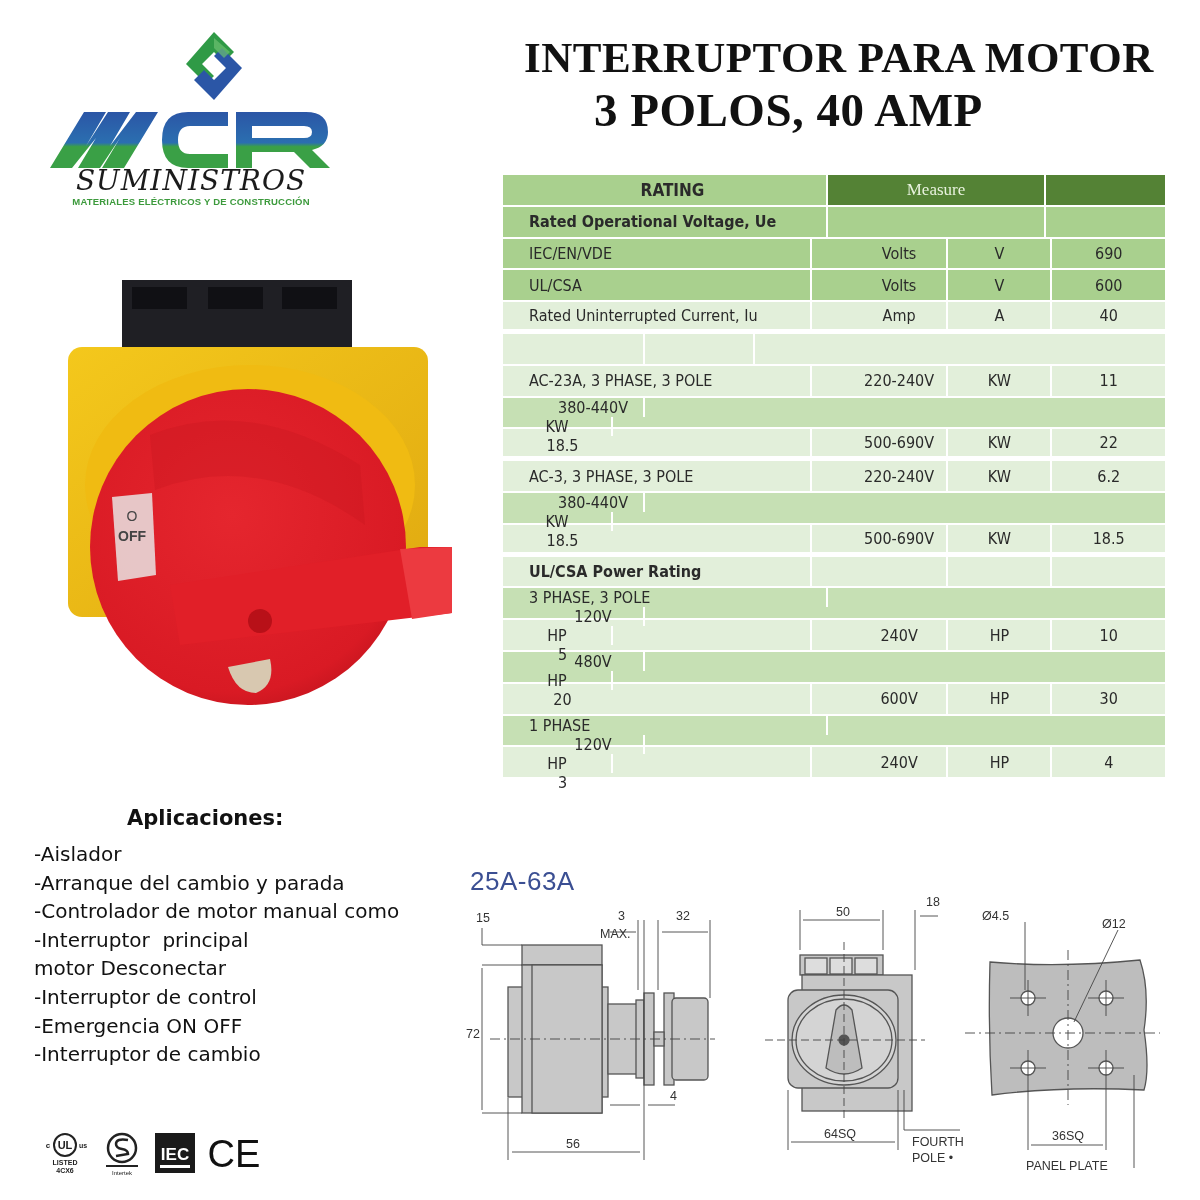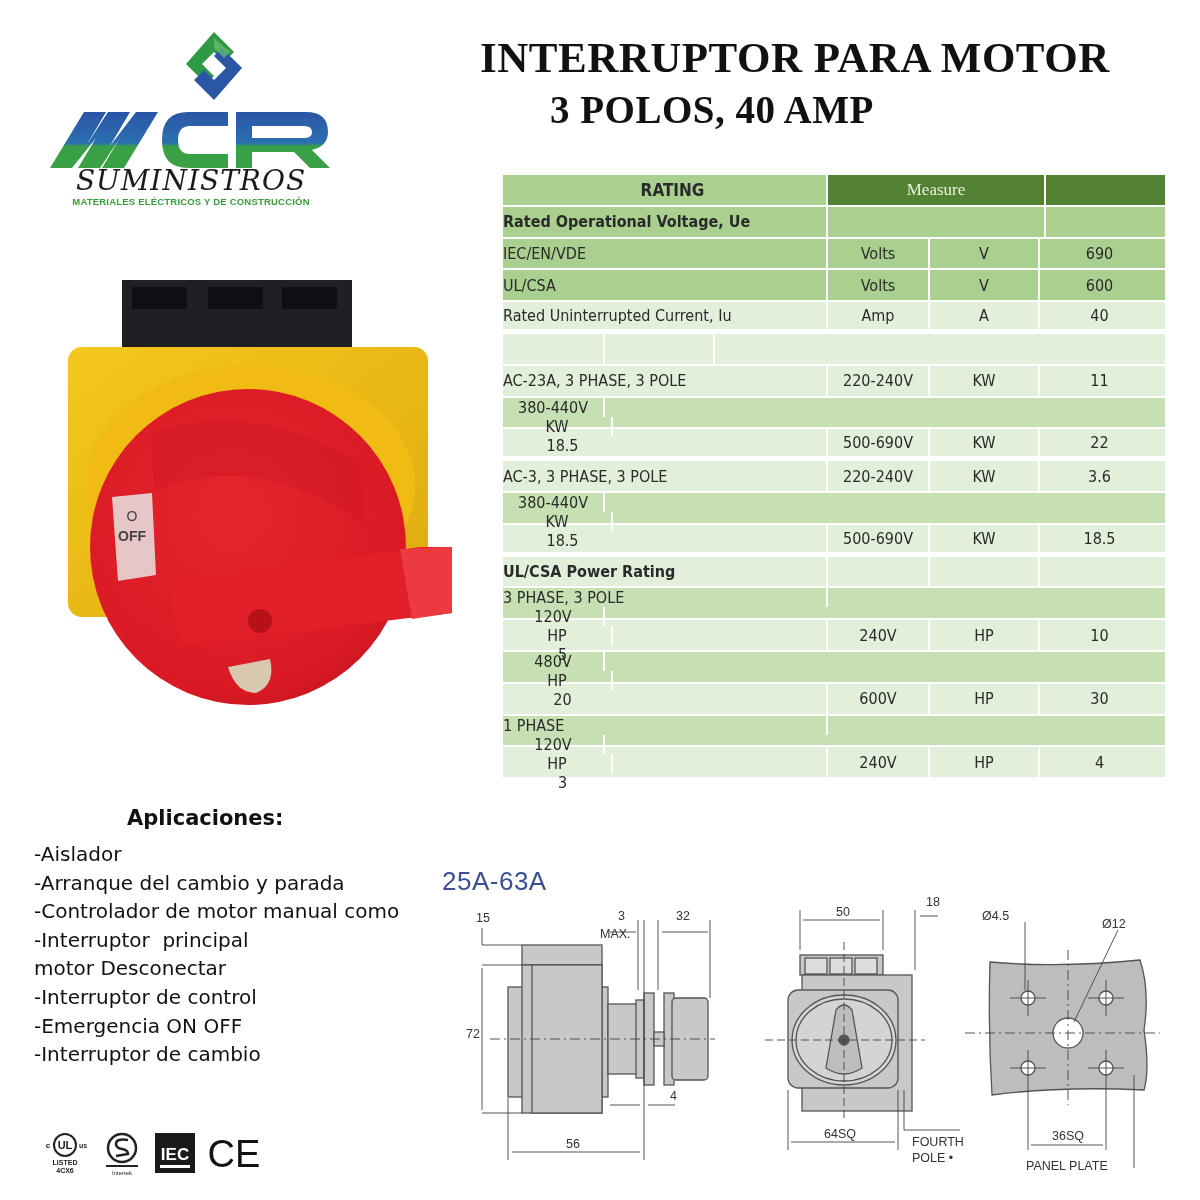--- a/index.html
+++ b/index.html
@@ -17,32 +17,32 @@
     position: absolute; left: 6px; top: 152px; width: 282px; text-align: center;
     font-family: "DejaVu Serif", serif; font-style: italic; font-size: 28px; letter-spacing: 1px; color: #1b1b1b;
     line-height: 30px;
   }
   .logo-tagline {
     position: absolute; left: 4px; top: 182px; width: 286px; text-align: center;
     font-family: "Liberation Sans", sans-serif; font-weight: bold; font-size: 9.5px; color: #3c9a3c; letter-spacing: 0.2px;
   }
 
   
-  #title { left: 480px; top: 32px; width: 660px; font-family: "Liberation Serif", serif; font-weight: bold; color: #111; }
+  #title { left: 524px; top: 32px; width: 660px; font-family: "Liberation Serif", serif; font-weight: bold; color: #111; }
   .title-line1 { font-size: 43px; line-height: 52px; letter-spacing: 0.5px; }
-  .title-line2 { font-size: 39px; line-height: 52px; padding-left: 70px; letter-spacing: 0.5px; }
+  .title-line2 { font-size: 47px; line-height: 52px; padding-left: 70px; letter-spacing: 0.5px; }
 
   
   #spec-table { left: 503px; top: 175px; width: 662px; }
   .trow { display: flex; height: 31.8px; border-bottom: 2px solid #ffffff; box-sizing: border-box; }
   .trow.gap { border-bottom: 5px solid #ffffff; }
   .cell { box-sizing: border-box; border-right: 2px solid #ffffff; display: flex; align-items: center;
           font-family: "DejaVu Sans Condensed", "DejaVu Sans", sans-serif; font-size: 16px; color: #2a2a2a; }
-  .c1 { width: 325px; }
-  .c2 { width: 102px; justify-content: center; }
+  .c1 { width: 325px; padding-left: 26px; }
+  .c2 { width: 102px; justify-content: center; margin-left: 40px; }
   .c3 { width: 110px; justify-content: center; }
   .c4 { width: 119px; justify-content: center; border-right: none; }
   .c23 { width: 218px; justify-content: center; }
   .bold { font-weight: bold; }
   .row-dark { background: #a9d08e; }
   .row-mid { background: #c6e0b4; flex-direction: column; }
   .row-light { background: #e2efda; }
   .hdr .c1 { background: #a9d08e; justify-content: center; padding-left: 16px; font-weight: bold; font-size: 17px; }
   .hdr .c23, .hdr .c4 { background: #548235; color: #e8f2de; font-family: "Liberation Serif", serif; font-size: 17px; }
 
@@ -51,21 +51,21 @@
 
   
   #applications { left: 34px; top: 806px; width: 400px; }
   .app-title { font-family: "DejaVu Sans", sans-serif; font-weight: bold; font-size: 21px; color: #111; text-align: left; padding-left: 93px; margin-bottom: 10px; }
   .app-item { font-family: "DejaVu Sans", sans-serif; font-size: 20px; line-height: 28.6px; color: #111; }
 
   
   #cert-logos { left: 40px; top: 1128px; width: 230px; height: 50px; display: flex; align-items: center; gap: 10px; }
 
   
-  #drawing-title { left: 442px; top: 866px; font-family: "Liberation Sans", sans-serif; font-size: 26px; color: #3b4f93; letter-spacing: 0.5px; }
+  #drawing-title { left: 470px; top: 866px; font-family: "Liberation Sans", sans-serif; font-size: 26px; color: #3b4f93; letter-spacing: 0.5px; }
   #drawing { left: 460px; top: 890px; width: 740px; height: 300px; }
   .dlabel { font-family: "Liberation Sans", sans-serif; font-size: 12.5px; fill: #333; }
 </style>
 </head>
 <body>
 
 <div id="logo" class="abs">
   <svg class="logo-mark" viewBox="0 0 76 76">
     <polygon points="38,4 58,24 48,34 38,24 26,36 38,48 30,56 10,36" fill="#2f9a46"></polygon>
     <polygon points="38,72 18,52 28,42 38,52 50,40 38,28 46,20 66,40" fill="#2b56a6"></polygon>
@@ -146,21 +146,21 @@
       <div class="trow row-light gap">
         <div class="cell c1"></div>
         <div class="cell c2">500-690V</div>
         <div class="cell c3">KW</div>
         <div class="cell c4">22</div>
       </div>
       <div class="trow row-light">
         <div class="cell c1">AC-3, 3 PHASE, 3 POLE</div>
         <div class="cell c2">220-240V</div>
         <div class="cell c3">KW</div>
-        <div class="cell c4">3.6</div>
+        <div class="cell c4">6.2</div>
       </div>
       <div class="trow row-mid">
         <div class="cell c1"></div>
         <div class="cell c2">380-440V</div>
         <div class="cell c3">KW</div>
         <div class="cell c4">18.5</div>
       </div>
       <div class="trow row-light gap">
         <div class="cell c1"></div>
         <div class="cell c2">500-690V</div>

